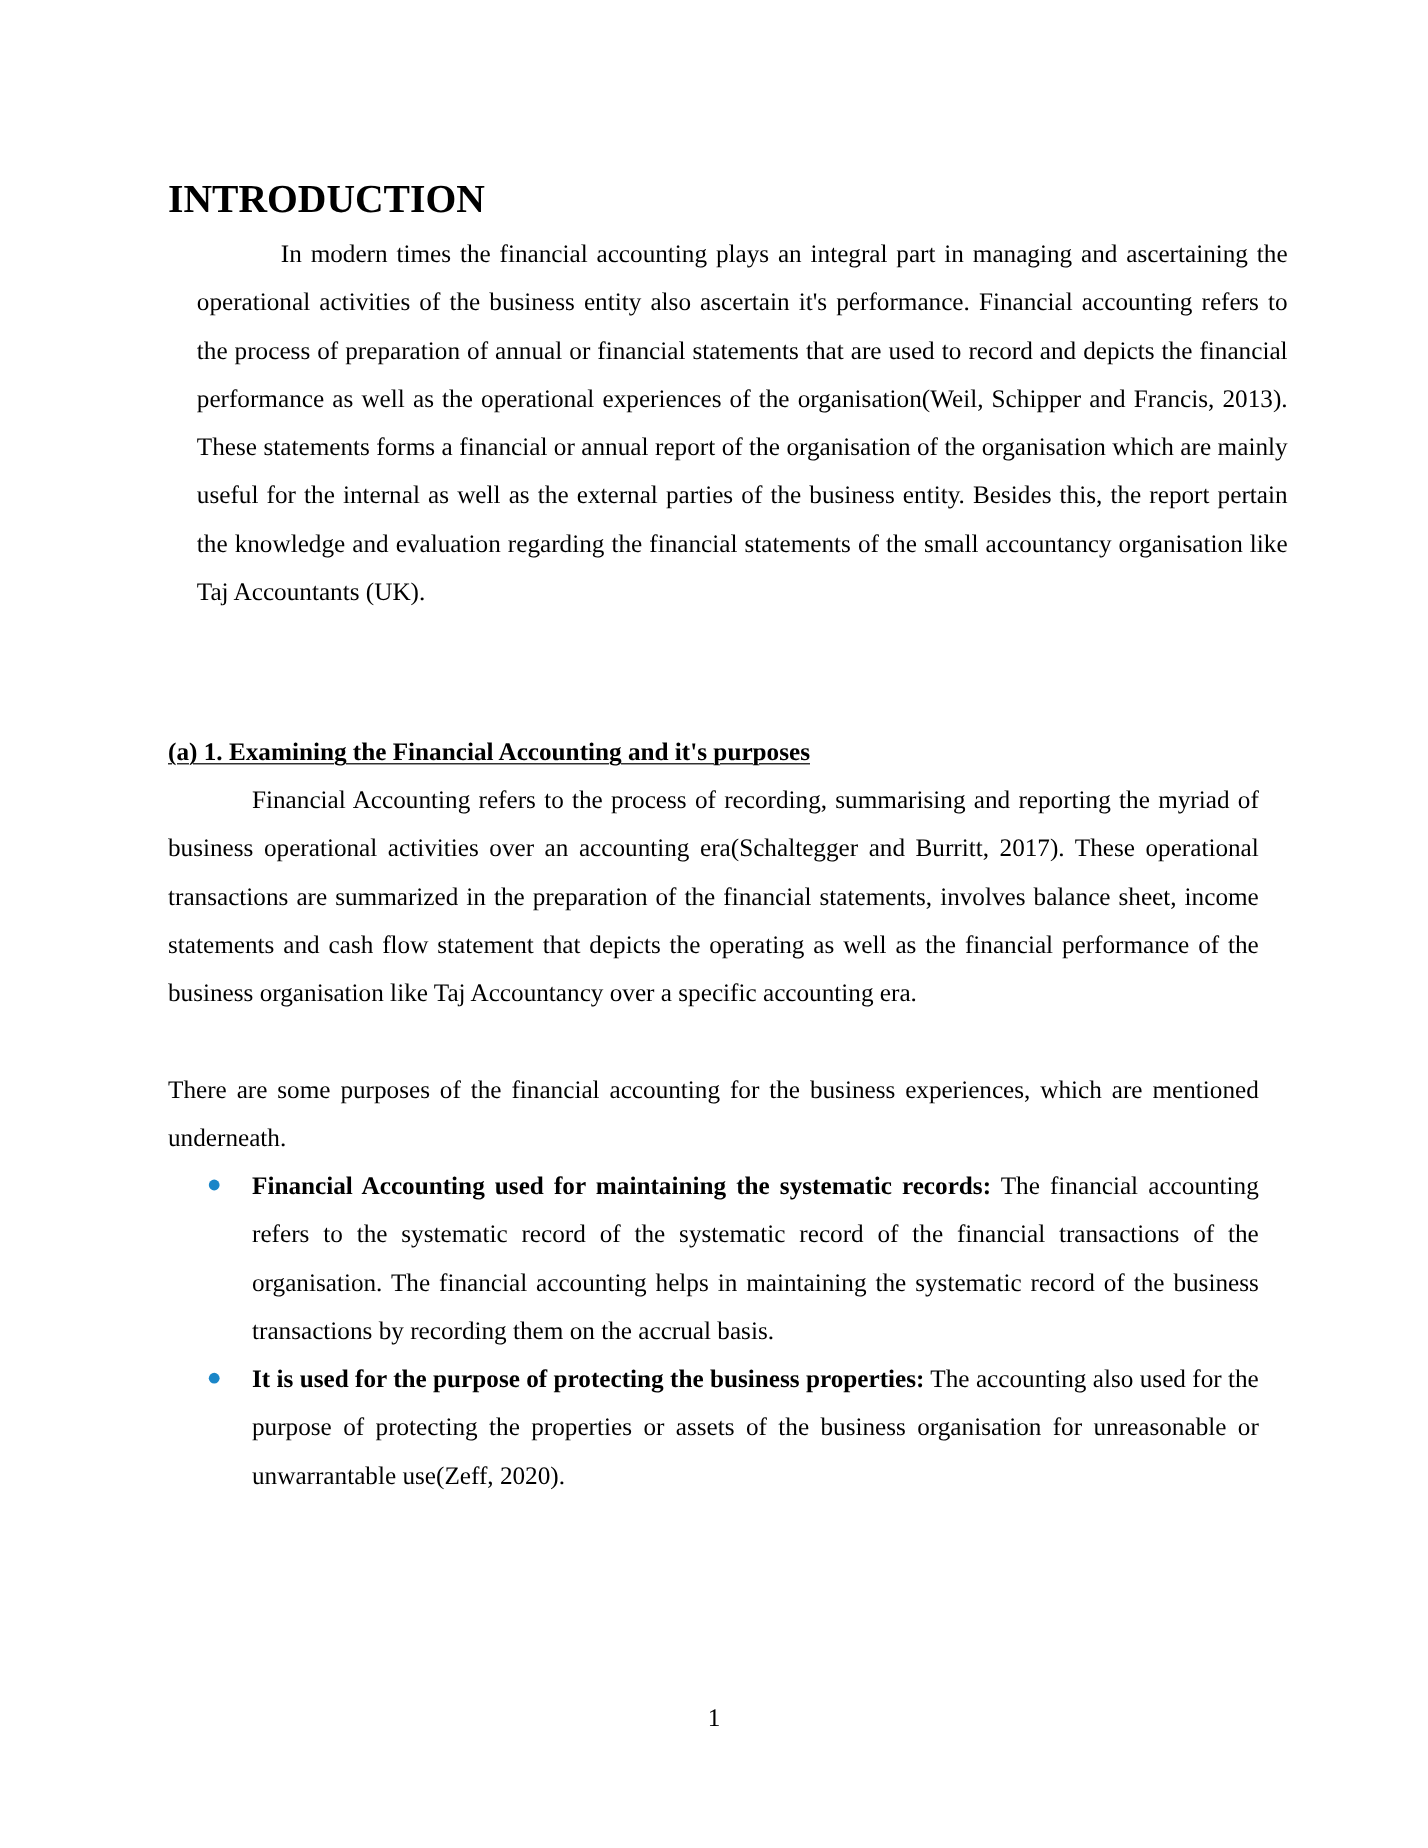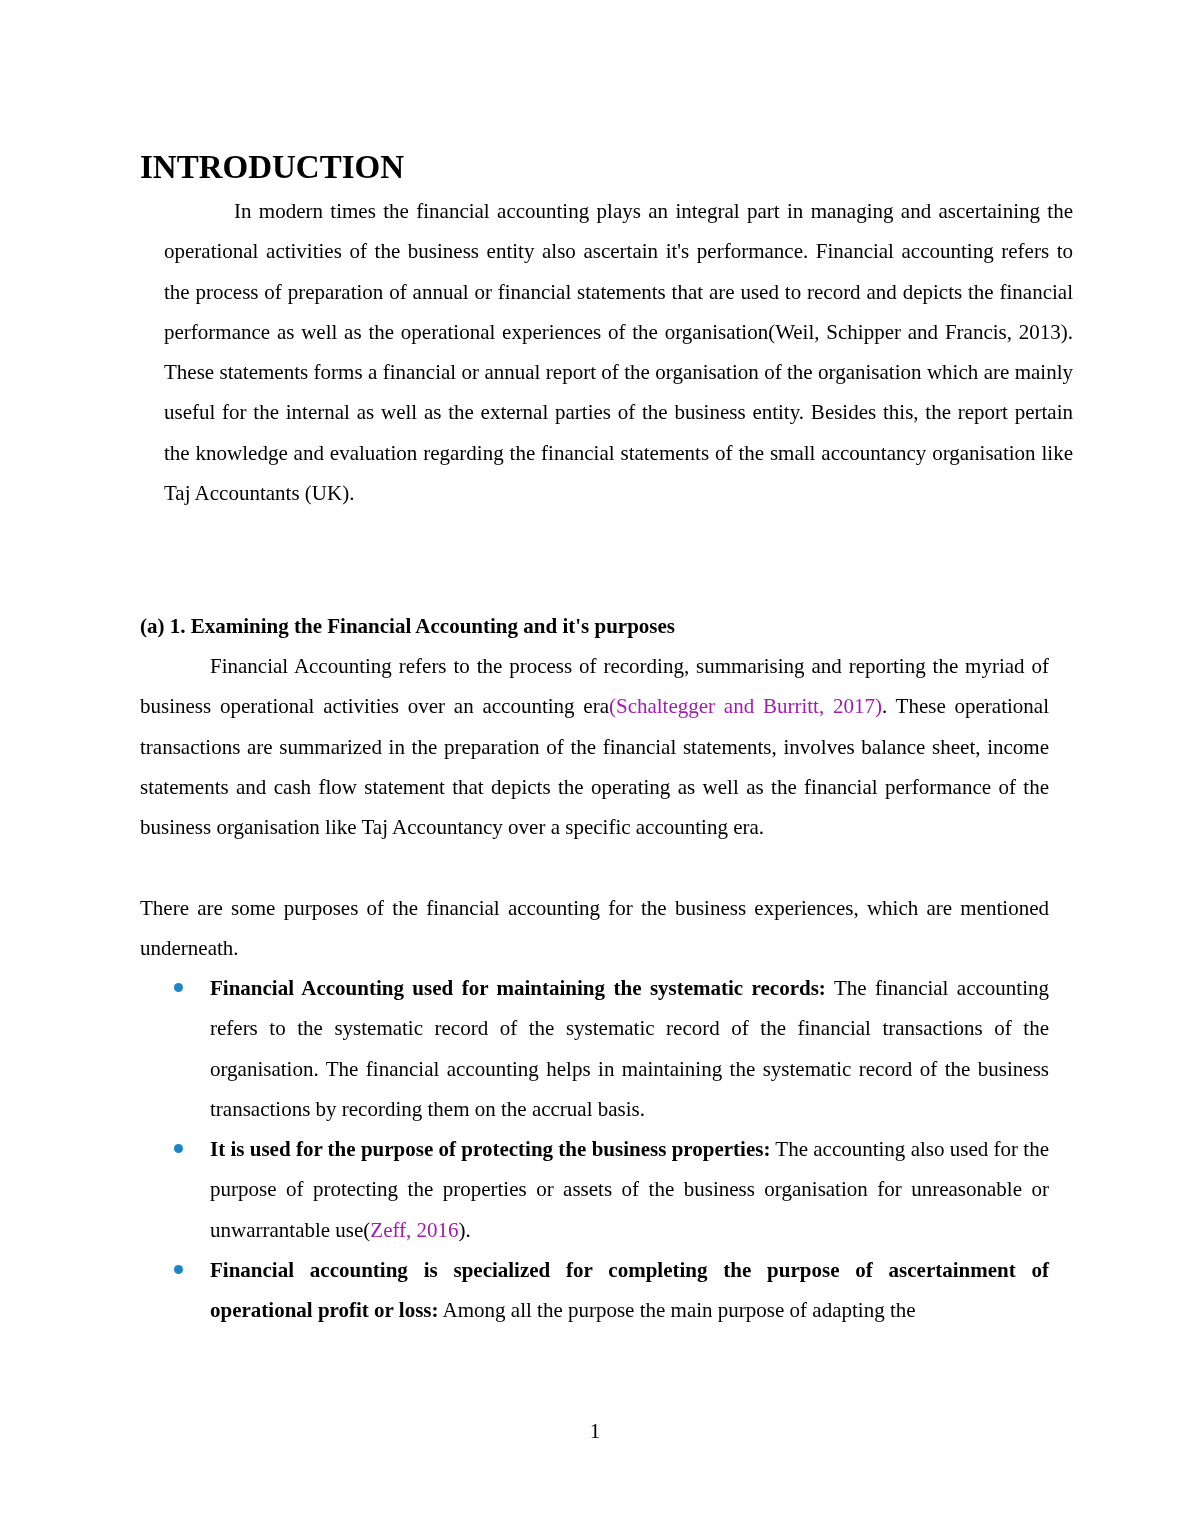--- a/index.html
+++ b/index.html
@@ -44,20 +44,21 @@
       left: 0;
       width: 909px;
       margin-left: 24px;
     }
     .section-heading {
       position: absolute;
       top: 606px;
       left: 0;
       font-size: 21px;
       line-height: 40px;
+      text-decoration: underline;
       text-decoration-thickness: 1px;
       text-underline-offset: 3px;
       margin: 0;
     }
     #section-para {
       position: absolute;
       top: 646px;
       left: 0;
       width: 909px;
     }
@@ -86,21 +87,21 @@
     .bullet-dot {
       position: absolute;
       left: 34px;
       top: 15px;
       width: 9px;
       height: 9px;
       border-radius: 50%;
       background: #1a86c8;
     }
     .bold { font-weight: bold; margin-top: 29px; }
-    .cite { color: #a21caf; }
+    .cite { color: #000000; }
     .page-number {
       position: absolute;
       top: 1418px;
       left: 0;
       width: 1190px;
       text-align: center;
       font-size: 21px;
       line-height: 26px;
     }
   </style>
@@ -118,22 +119,18 @@
 
   <p class="para" id="purposes-intro">There are some purposes of the financial accounting for the business experiences, which are mentioned underneath.</p>
 
   <ul class="bullet-list">
     <li class="bullet-item">
       <span class="bullet-dot"></span>
       <span class="bold">Financial Accounting used for maintaining the systematic records:</span><span> The financial accounting refers to the systematic record of the systematic record of the financial transactions of the organisation. The financial accounting helps in maintaining the systematic record of the business transactions by recording them on the accrual basis.</span>
     </li>
     <li class="bullet-item">
       <span class="bullet-dot"></span>
-      <span class="bold">It is used for the purpose of protecting the business properties:</span><span> The accounting also used for the purpose of protecting the properties or assets of the business organisation for unreasonable or unwarrantable use(</span><span class="cite">Zeff, 2016</span><span>).</span>
-    </li>
-    <li class="bullet-item">
-      <span class="bullet-dot"></span>
-      <span class="bold">Financial accounting is specialized for completing the purpose of ascertainment of operational profit or loss:</span><span> Among all the purpose the main purpose of adapting the</span>
+      <span class="bold">It is used for the purpose of protecting the business properties:</span><span> The accounting also used for the purpose of protecting the properties or assets of the business organisation for unreasonable or unwarrantable use(</span><span class="cite">Zeff, 2020</span><span>).</span>
     </li>
   </ul>
 </div>
 
 <div class="page-number">1</div>
 
 </body></html>

